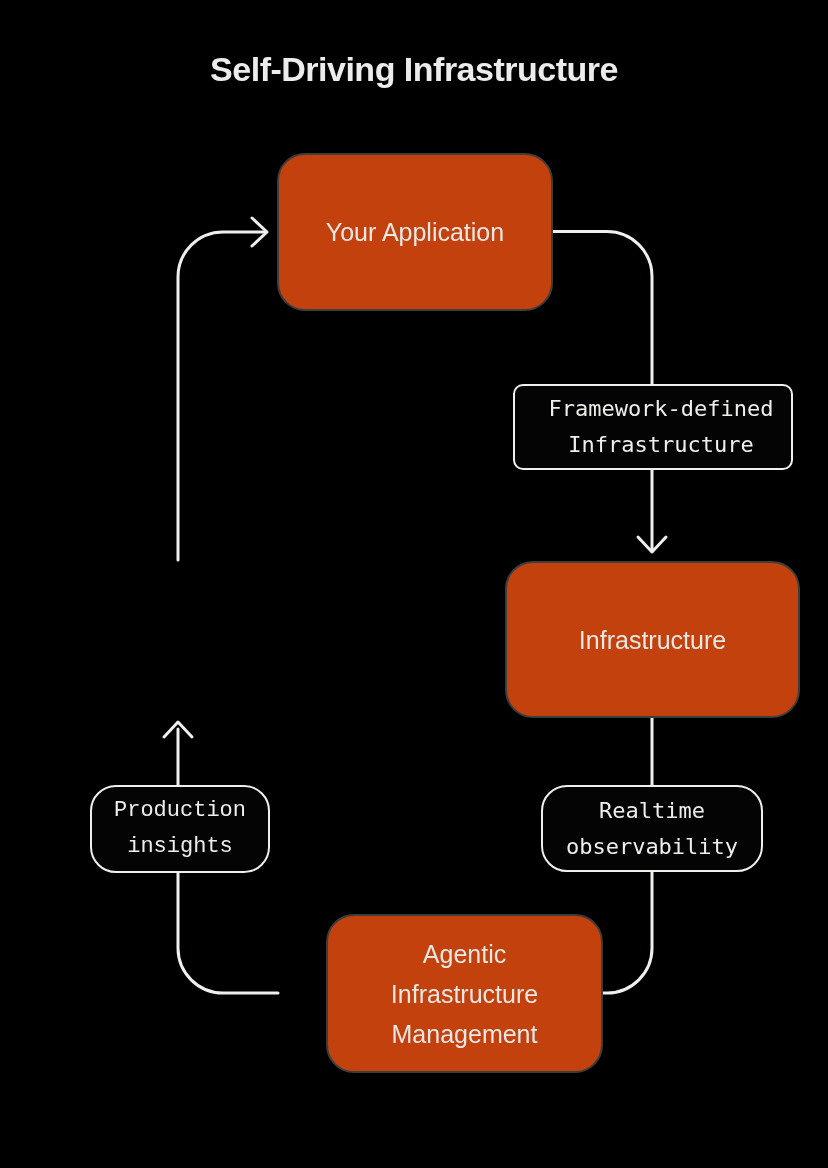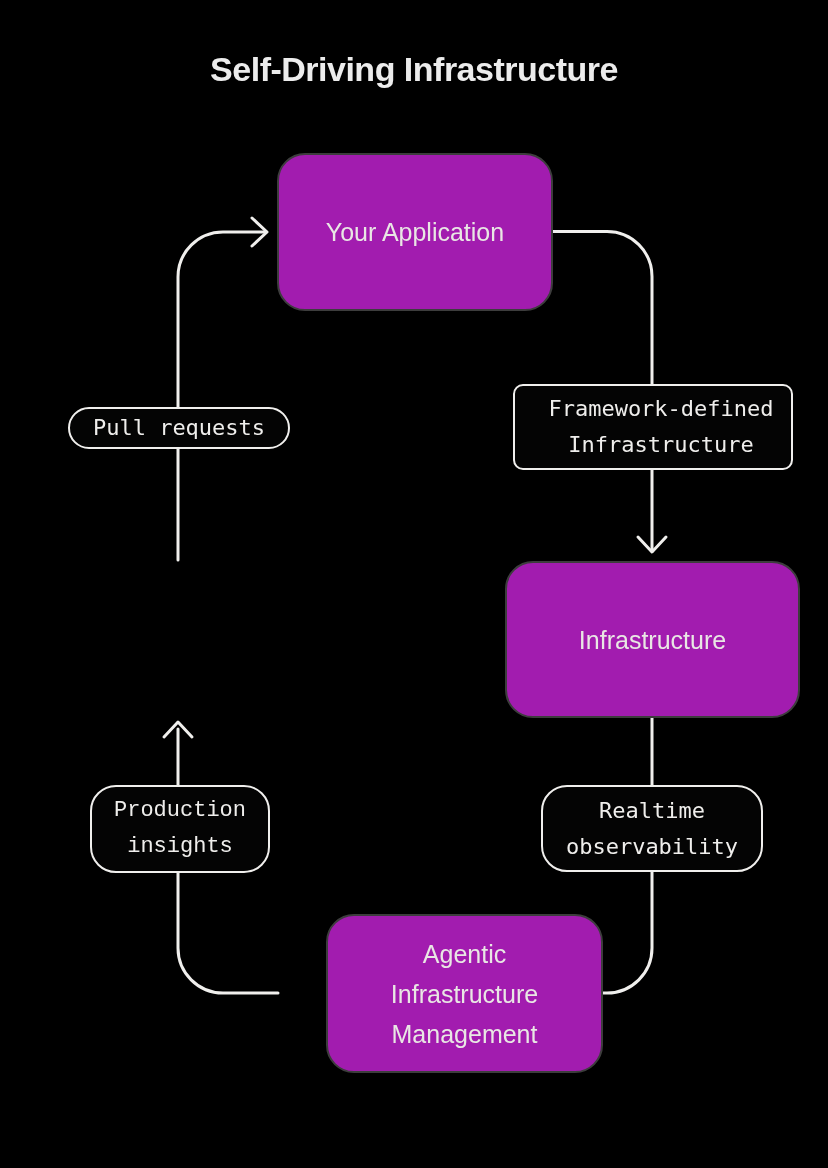--- a/index.html
+++ b/index.html
@@ -37,21 +37,21 @@
     fill: none;
     stroke: #f0efed;
     stroke-width: 3;
     stroke-linecap: round;
     stroke-linejoin: round;
   }
   .node {
     position: absolute;
     z-index: 2;
     box-sizing: border-box;
-    background: #a21caf;
+    background: #c2410c;
     border: 2px solid #3d3d3d;
     border-radius: 28px;
     color: #e9e7e4;
     font-size: 25px;
     line-height: 40px;
     display: flex;
     align-items: center;
     justify-content: center;
     text-align: center;
     white-space: pre-line;
@@ -116,15 +116,14 @@
   <div class="node node-agentic">Agentic
 Infrastructure
 Management</div>
 
   <div class="pill pill-framework">Framework-defined
 Infrastructure</div>
   <div class="pill pill-realtime">Realtime
 observability</div>
   <div class="pill pill-production">Production
 insights</div>
-  <div class="pill pill-pull">Pull requests</div>
 
 </div>
 
 </body></html>

